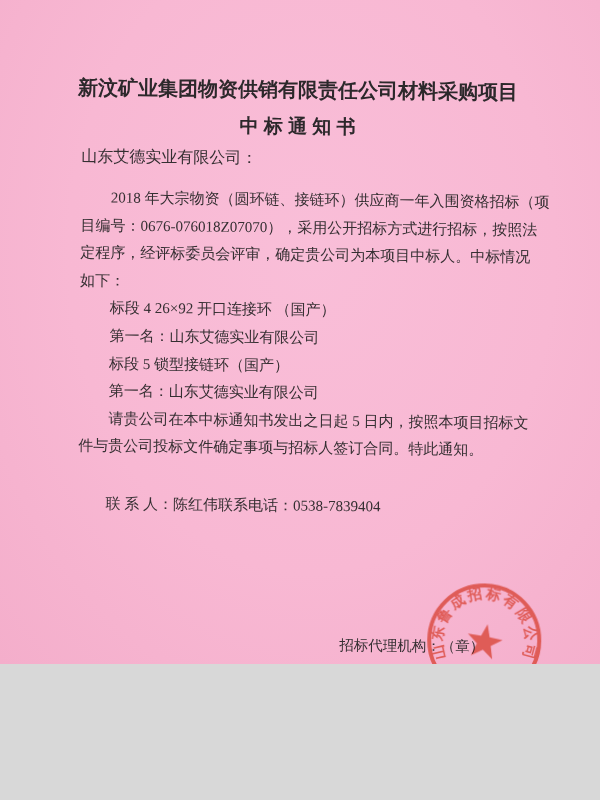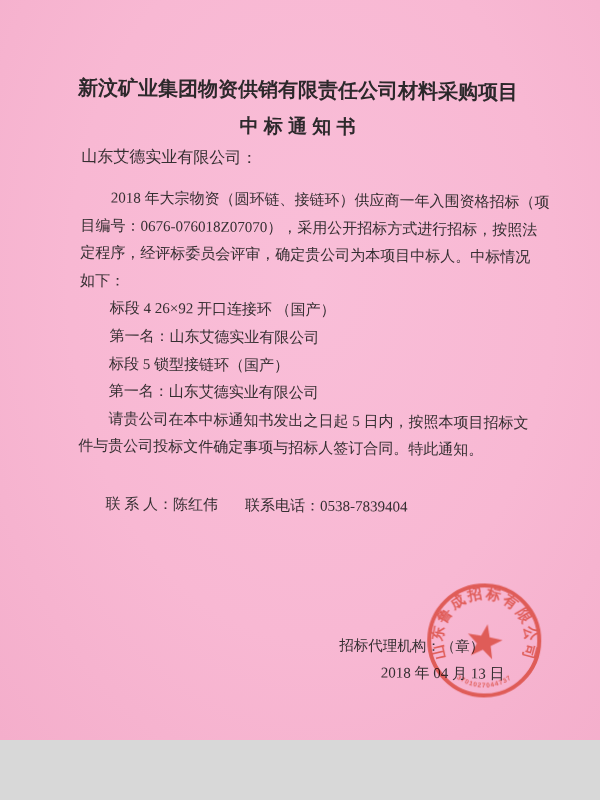--- a/index.html
+++ b/index.html
@@ -2,21 +2,21 @@
 <html><head>
 <meta charset="utf-8">
 <style>
   html,body { margin:0; padding:0; }
   body {
     width:600px; height:800px; overflow:hidden;
     background:#d8d8d8;
     font-family:"Liberation Serif", serif;
   }
   .sheet {
-    position:relative; width:600px; height:740px; overflow:hidden;
+    position:relative; width:600px; height:664px; overflow:hidden;
     background: radial-gradient(ellipse at 52% 38%, #f9bed8 0%, #f8b8d3 55%, #f4aecb 100%);
   }
   .content {
     position:absolute; left:0; top:0; width:600px; height:800px;
     transform:rotate(0.6deg); transform-origin:60px 90px;
     color:#352f32;
   }
   .title-main {
     position:absolute; top:74px; left:0; width:596px; text-align:center;
     font-family:"Liberation Sans", sans-serif; font-weight:bold;
@@ -34,21 +34,21 @@
   .body-block {
     position:absolute; top:184px; left:82px; width:460px;
     font-size:15px; line-height:27.6px;
   }
   .body-line { white-space:pre; }
   .body-line.indent { padding-left:30px; }
   .contact {
     position:absolute; top:494px; left:110px;
     font-size:15px; white-space:pre;
   }
-  .contact .phone-label { margin-left:27px; }
+  .contact .phone-label { }
   .contact .phone-value { }
   .agency-line {
     position:absolute; top:633px; left:345px;
     font-size:14.5px; white-space:pre;
   }
   .date-line {
     position:absolute; top:660px; left:387px;
     font-size:15px; white-space:pre;
   }
   .seal {

